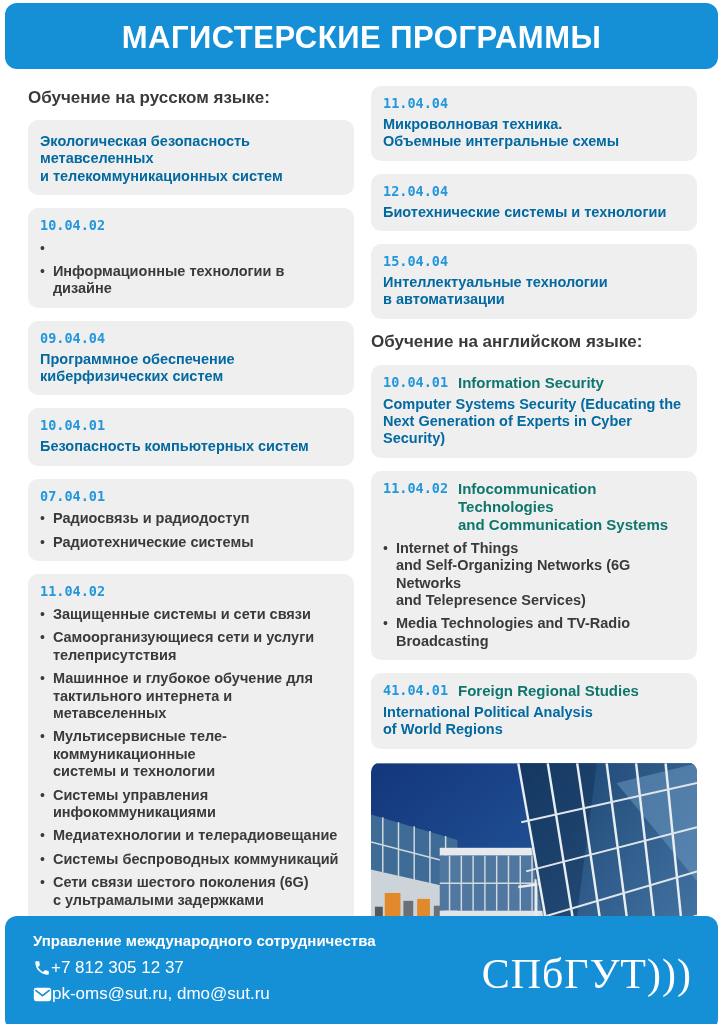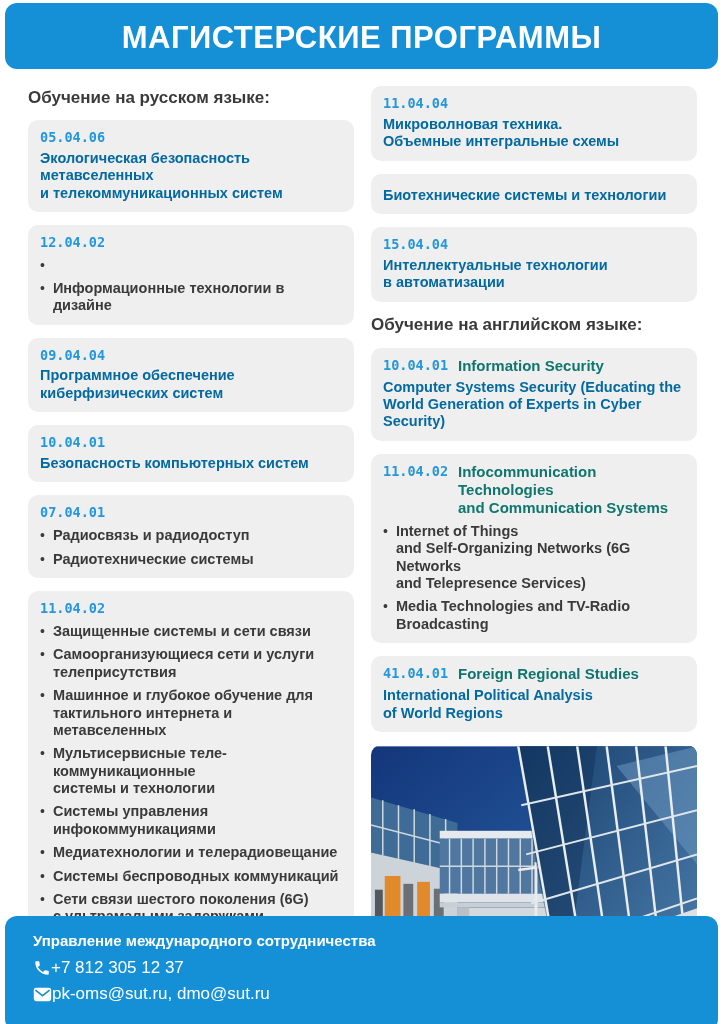--- a/index.html
+++ b/index.html
@@ -76,29 +76,26 @@
 
   <div class="header-banner">
     <div class="title">МАГИСТЕРСКИЕ ПРОГРАММЫ</div>
   </div>
 
   <div class="content">
     <div class="col-left">
       <div class="section-heading">Обучение на русском языке:</div>
       <div id="left-cards">
           <div class="card">
-            <div class="card-head">
-              <span class="code">05.04.06</span>
-            </div>
             <div class="title">Экологическая безопасность метавселенных
 и телекоммуникационных систем</div>
           </div>
           <div class="card">
             <div class="card-head">
-              <span class="code">12.04.02</span>
+              <span class="code">10.04.02</span>
             </div>
             <div class="bullet-row">
               <span class="dot">•</span>
             </div>
             <div class="bullet-row">
               <span class="dot">•</span>
               <span class="btext">Информационные технологии в дизайне</span>
             </div>
           </div>
           <div class="card">
@@ -180,40 +177,43 @@
     <div class="col-right">
       <div id="right-cards-russian">
           <div class="card">
             <div class="card-head">
               <span class="code">11.04.04</span>
             </div>
             <div class="title">Микроволновая техника.
 Объемные интегральные схемы</div>
           </div>
           <div class="card">
+            <div class="card-head">
+              <span class="code">12.04.04</span>
+            </div>
             <div class="title">Биотехнические системы и технологии</div>
           </div>
           <div class="card">
             <div class="card-head">
               <span class="code">15.04.04</span>
             </div>
             <div class="title">Интеллектуальные технологии
 в автоматизации</div>
           </div>
         </div>
 
       <div class="section-heading en">Обучение на английском языке:</div>
       <div id="right-cards-english">
           <div class="card">
             <div class="card-head">
               <span class="code">10.04.01</span>
               <span class="en-name">Information Security</span>
             </div>
             <div class="title">Computer Systems Security (Educating the
-World Generation of Experts in Cyber Security)</div>
+Next Generation of Experts in Cyber Security)</div>
           </div>
           <div class="card">
             <div class="card-head">
               <span class="code">11.04.02</span>
               <span class="en-name">Infocommunication Technologies
 and Communication Systems</span>
             </div>
             <div class="bullet-row">
               <span class="dot">•</span>
               <span class="btext">Internet of Things
@@ -343,15 +343,16 @@
         <span>+7 812 305 12 37</span>
       </div>
       <div class="contact-row">
         <svg width="19" height="15" viewBox="0 0 24 19">
           <rect x="1" y="1" width="22" height="17" rx="3" fill="#ffffff"></rect>
           <polyline points="3,4 12,11 21,4" fill="none" stroke="#1590d7" stroke-width="2"></polyline>
         </svg>
         <span>pk-oms@sut.ru, dmo@sut.ru</span>
       </div>
     </div>
+    <div class="logo">СПбГУТ)))</div>
   </div>
 
 </div>
 
 </body></html>

